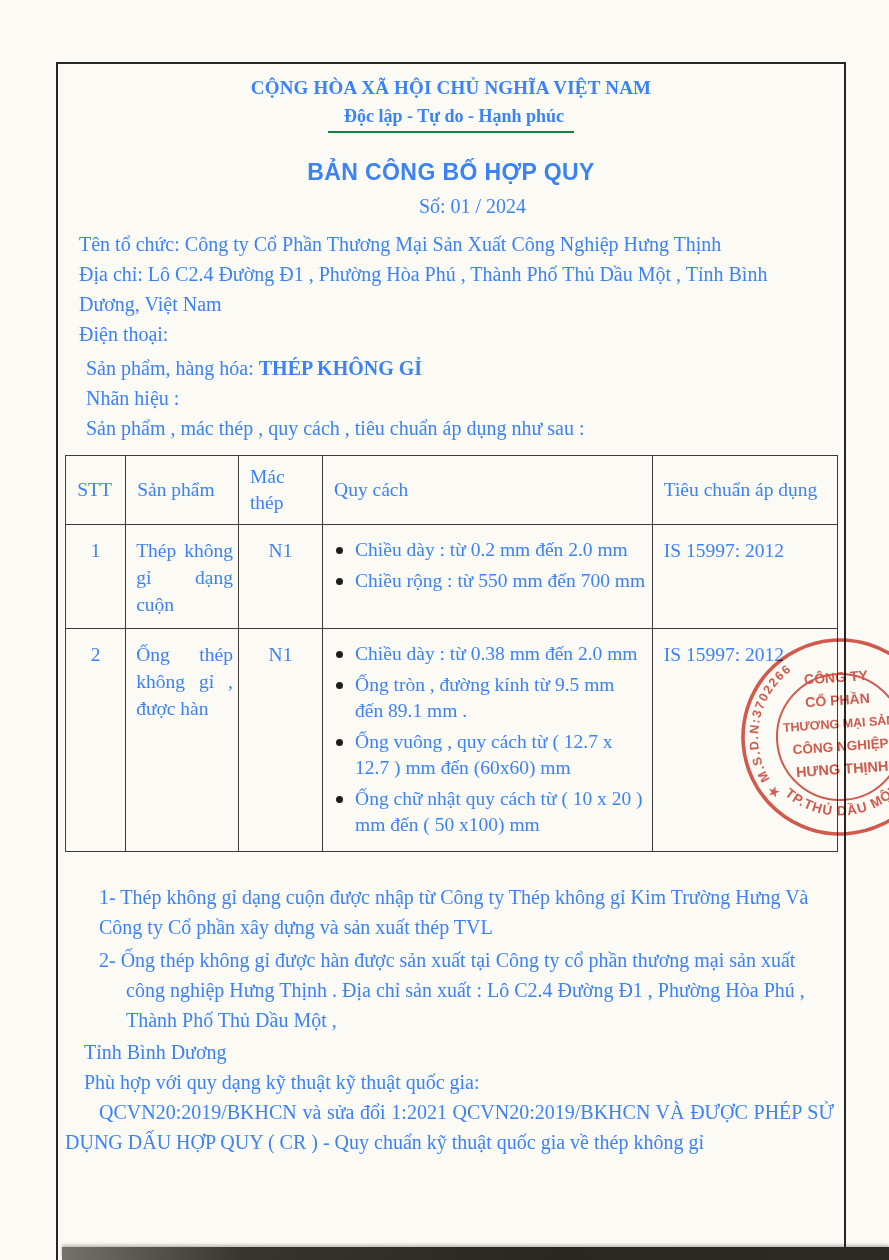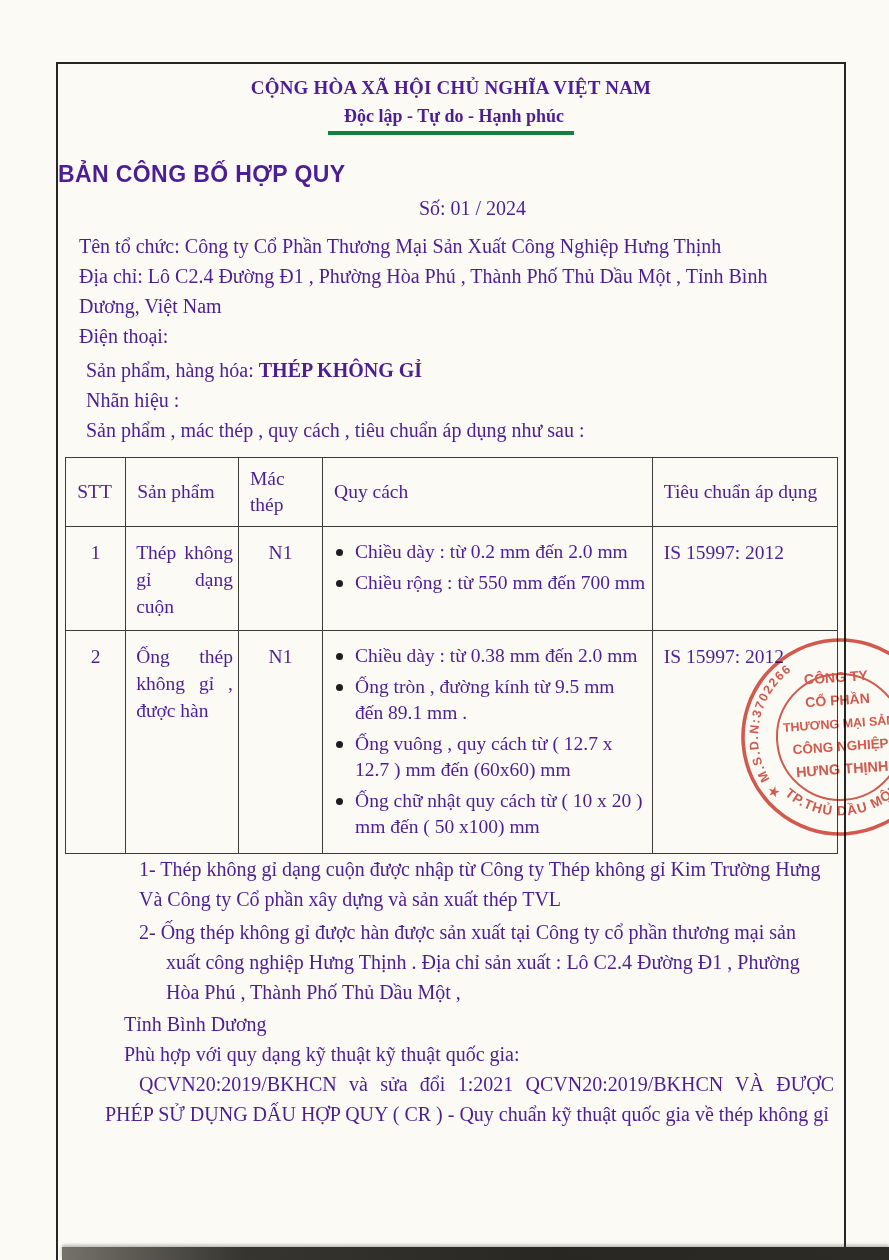--- a/index.html
+++ b/index.html
@@ -1,30 +1,30 @@
 <!DOCTYPE html>
 <html><head>
 <meta charset="utf-8">
 <style>
   * { margin:0; padding:0; box-sizing:border-box; }
   html,body { width:889px; height:1260px; }
   body { background:#e9e7e0; }
   .page {
     position:relative; width:889px; height:1260px; overflow:hidden;
-    background:#fbfaf5; color:#4c1d95;
+    background:#fbfaf5; color:#3b82f6;
     font-family:"Liberation Serif", serif;
   }
   .frame {
     position:absolute; left:56px; top:62px; width:790px; bottom:0;
     border:2px solid #262626; border-bottom:none;
   }
   .nation { margin-top:11px; text-align:center; font-weight:700; font-size:19px; line-height:26px; letter-spacing:.2px; }
   .motto-row { text-align:center; margin-top:3px; }
-  .motto { display:inline-block; font-weight:700; font-size:18px; line-height:24px; padding:0 10px 3px 16px; border-bottom:4px solid #15803d;text-align:center; }
-  .title { margin-top:26px; font-family:"Liberation Sans", sans-serif; font-weight:700; font-size:23px; line-height:26px; letter-spacing:.4px; }
+  .motto { display:inline-block; font-weight:700; font-size:18px; line-height:24px; padding:0 10px 3px 16px; border-bottom:2px solid #15803d;text-align:center; }
+  .title { margin-top:26px; text-align:center; font-family:"Liberation Sans", sans-serif; font-weight:700; font-size:23px; line-height:26px; letter-spacing:.4px; }
   .doc-number { margin-top:8px; text-align:center; font-size:20px; line-height:26px;margin-left:43px; }
 
   .para { font-size:20px; line-height:30px; margin:0 28px 0 21px; }
   .para.first { margin-top:10px; }
   .para.indent { margin-left:28px; }
   .para.gap-top { margin-top:4px;font-family:Liberation Serif, serif; }
   .para b { font-weight:700; }
 
   table.spec-table {
     table-layout:fixed; border-collapse:collapse;
@@ -37,21 +37,21 @@
   th.th-stt { text-align:center; padding-left:2px; }
   td { vertical-align:top; line-height:27px; }
   td.td-stt { text-align:center; padding-top:12px; }
   td.td-product { text-align:justify; padding:12px 5px 10px 10px; }
   td.td-grade { text-align:center; padding-top:12px; }
   td.td-spec { padding:12px 5px 8px 13px; }
   td.td-standard { padding:12px 8px 0 11px; }
   .spec-item { display:flex; gap:12px; margin-bottom:5px; line-height:26px; }
   .bullet { flex:0 0 auto; width:7px; height:7px; border-radius:50%; background:#1d1d1f; margin-top:10px; }
 
-  .notes { font-size:20px; line-height:30px;padding-left:40px; }
+  .notes { margin-top:30px; font-size:20px; line-height:30px; }
   .note { margin:0 10px 0 41px; }
   .note.n2 { margin-left:68px; text-indent:-27px; margin-top:3px; }
   .note.province { margin-left:26px; margin-top:2px; }
   .note.intro { margin-left:26px; }
   .note.detail { margin:0 10px 0 7px; text-indent:34px; text-align:justify; }
 
   .stamp { position:absolute; left:705px; top:602px; mix-blend-mode:multiply; opacity:.88; }
 
   .scan-band {
     position:absolute; left:62px; right:0; bottom:0; height:13px;

